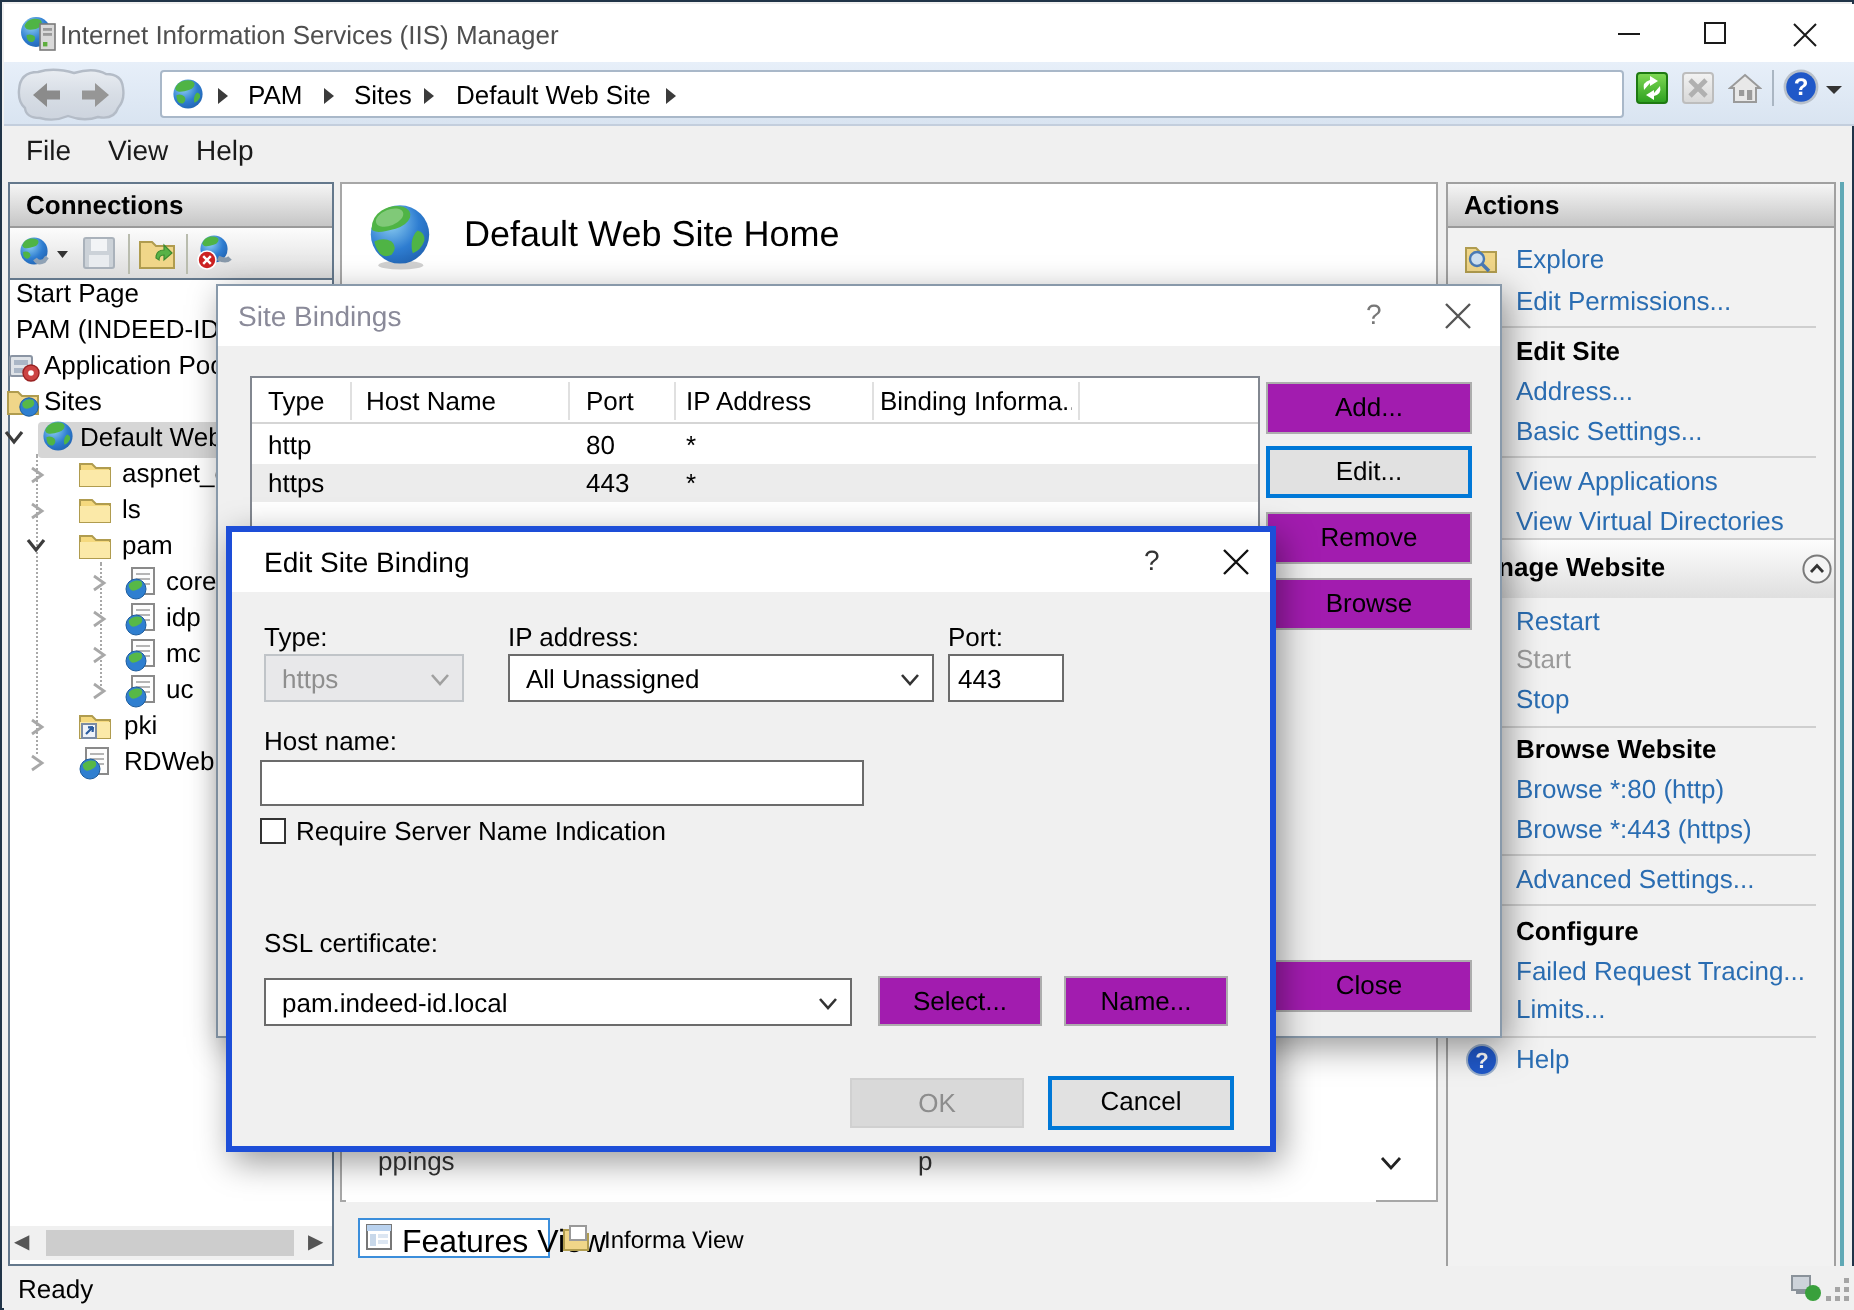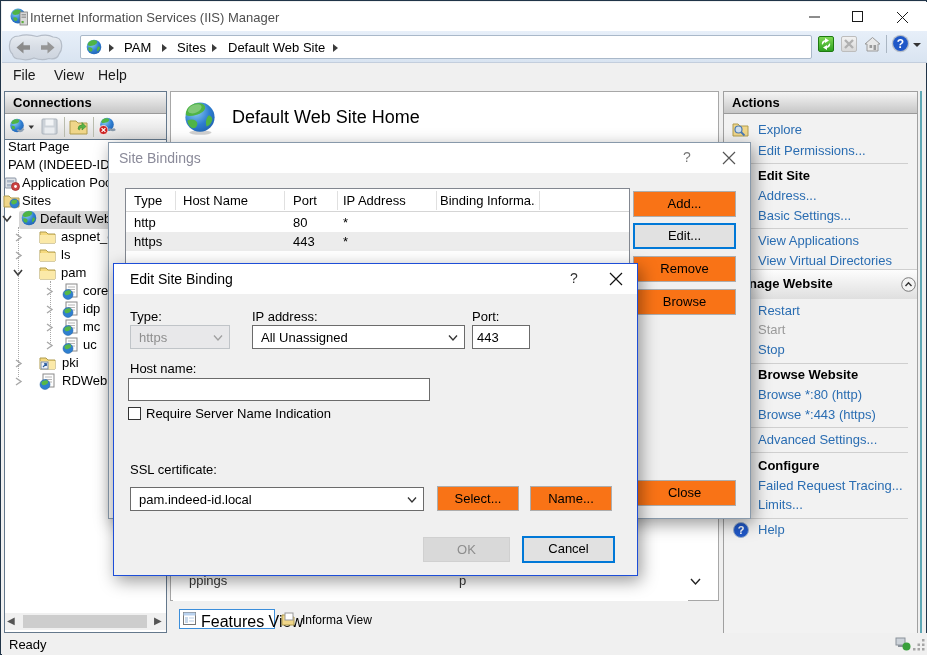--- a/index.html
+++ b/index.html
@@ -51,21 +51,21 @@
   .alink { position:absolute; left:34px; color:#2a6db2; white-space:nowrap; }
   .ahead { position:absolute; left:34px; color:#000; font-weight:bold; white-space:nowrap; }
   .asep { position:absolute; left:11px; width:173px; border-top:1px solid #cfcfcf; }
 
   
   .statusbar { position:absolute; left:1px; top:632px; width:925px; height:22px; background:#f0f0f0; }
 
   
   .dlg { position:absolute; background:#f0f0f0; box-shadow:3px 5px 16px rgba(0,0,0,0.4); }
   .dlg-title { position:absolute; left:0; top:0; right:0; height:30px; background:#fff; }
-  .btn { position:absolute; background:#f97316; border:1px solid #adadad; font-size:13px;
+  .btn { position:absolute; background:#a21caf; border:1px solid #adadad; font-size:13px;
          text-align:center; font-family:"Liberation Sans",sans-serif; }
   .btn-focus { border:2px solid #0078d7; background:#e1e1e1; }
   .combo-arrow { position:absolute; right:6px; top:8px; width:10px; height:8px; }
   .lbl { position:absolute; font-size:13px; color:#000; white-space:nowrap; }
 </style>
 </head>
 <body>
 <div class="win">
 
   <div class="titlebar">
@@ -464,21 +464,21 @@
       </div>
     </div>
 
     <div class="btn" style="left:524px;top:48px;width:103px;height:26px;line-height:24px;">Add...</div>
     <div class="btn btn-focus" style="left:524px;top:80px;width:103px;height:26px;line-height:22px;">Edit...</div>
     <div class="btn" style="left:524px;top:113px;width:103px;height:26px;line-height:24px;">Remove</div>
     <div class="btn" style="left:524px;top:146px;width:103px;height:26px;line-height:24px;">Browse</div>
     <div class="btn" style="left:524px;top:337px;width:103px;height:26px;line-height:24px;">Close</div>
   </div>
 
-  <div class="dlg" style="left:112px;top:262px;width:525px;height:313px;border:1px solid #1d4ed8;">
+  <div class="dlg" style="left:112px;top:262px;width:525px;height:313px;border:3px solid #1d4ed8;">
     <div class="dlg-title">
       <div class="abs" style="left:16px;top:7px;font-size:14px;color:#000;">Edit Site Binding</div>
       <div class="abs" style="left:456px;top:6px;font-size:14px;color:#333;">?</div>
       <svg class="abs" style="left:495px;top:8px" width="14" height="14">
           <path d="M1 1 L13 13 M13 1 L1 13" stroke="#111" stroke-width="1.2"></path>
         </svg>
     </div>
     <div class="lbl" style="left:16px;top:45px;">Type:</div>
     <div class="lbl" style="left:138px;top:45px;">IP address:</div>
     <div class="lbl" style="left:358px;top:45px;">Port:</div>

